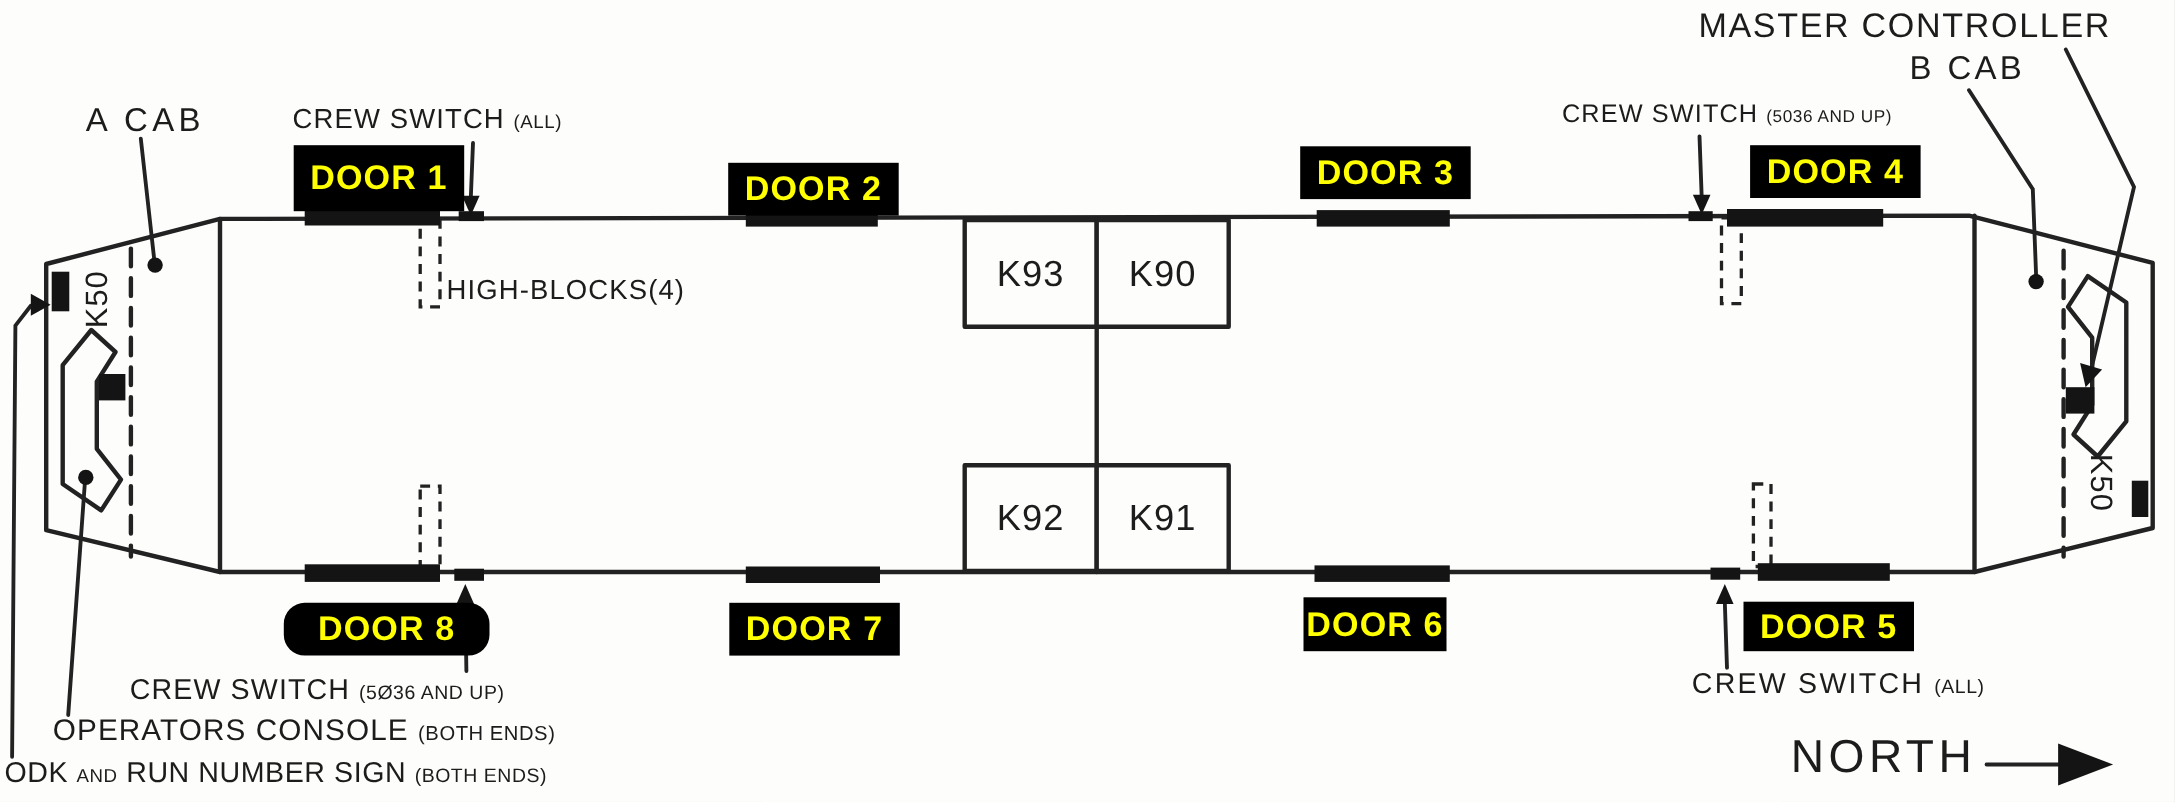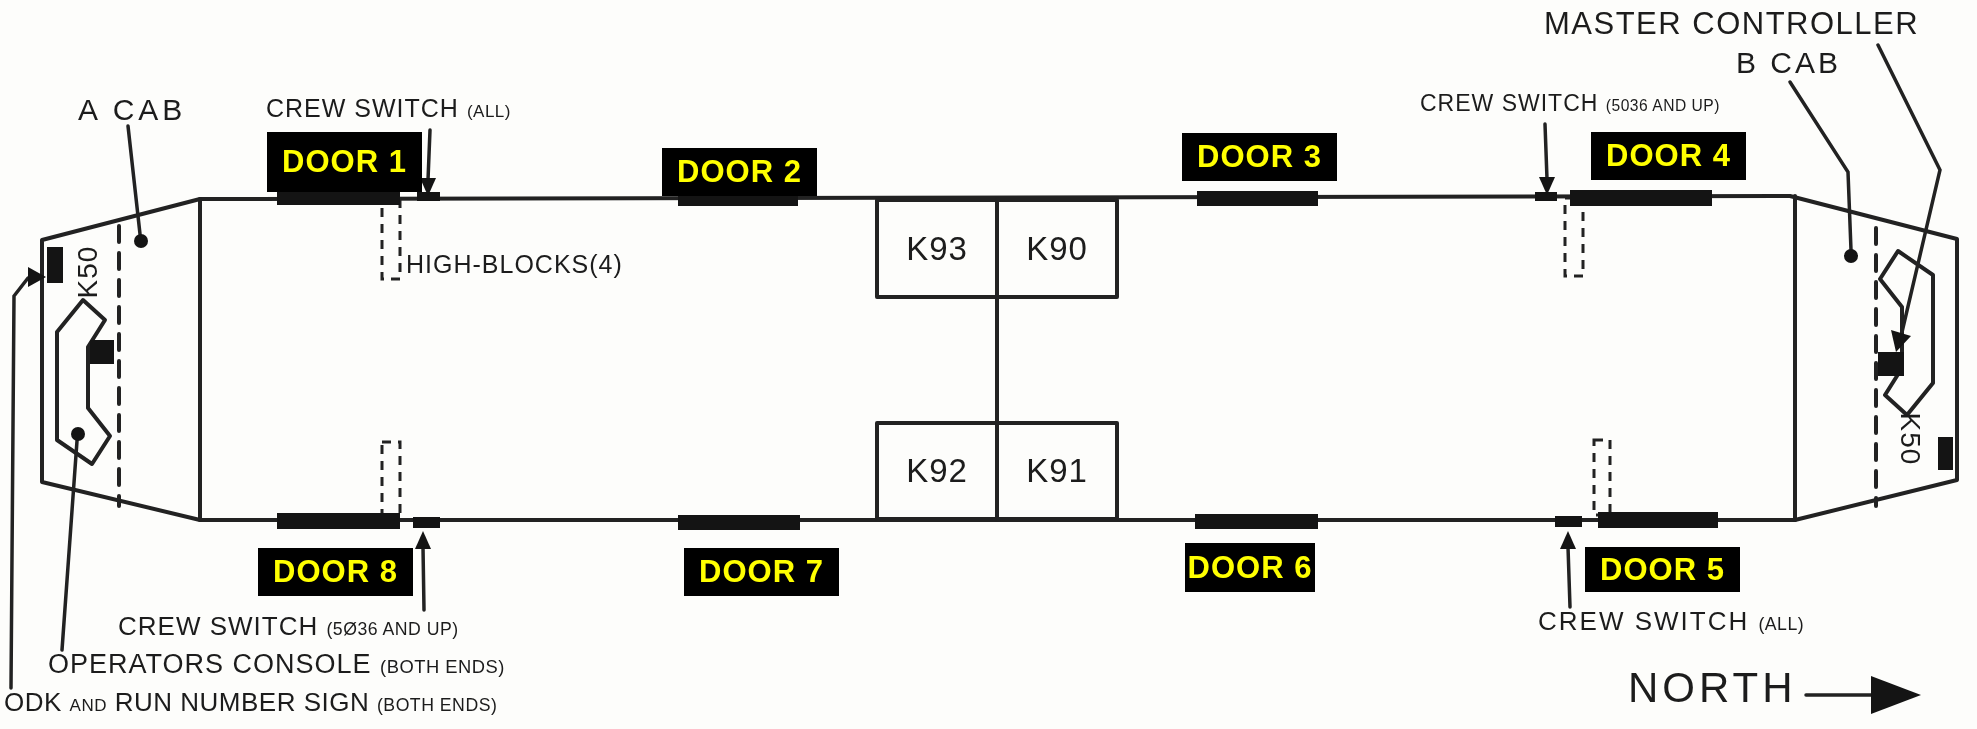--- a/index.html
+++ b/index.html
@@ -127,22 +127,22 @@
       <polygon points="1871,676 1871,714 1921,695"></polygon>
     </g>
   </svg>
 
   <div class="door-label" style="left:267px;top:132px;width:155px;height:60px;">DOOR 1</div>
   <div class="door-label" style="left:662px;top:148px;width:155px;height:48px;">DOOR 2</div>
   <div class="door-label" style="left:1182px;top:133px;width:155px;height:48px;">DOOR 3</div>
   <div class="door-label" style="left:1558px;top:132px;width:155px;height:48px;margin-left:33px;">DOOR 4</div>
   <div class="door-label" style="left:1585px;top:547px;width:155px;height:45px;">DOOR 5</div>
   <div class="door-label" style="left:1185px;top:543px;width:130px;height:49px;">DOOR 6</div>
-  <div class="door-label" style="left:663px;top:548px;width:155px;height:48px;margin-left:21px;">DOOR 7</div>
-  <div class="door-label" style="left:258px;top:548px;width:155px;height:48px;">DOOR 8</div>
+  <div class="door-label" style="left:663px;top:548px;width:155px;height:48px;">DOOR 7</div>
+  <div class="door-label" style="left:258px;top:548px;width:187px;height:48px;border-radius:19px;">DOOR 8</div>
 
   <div class="kbox" style="left:877px;top:200px;width:120px;height:97px;">K93</div>
   <div class="kbox" style="left:997px;top:200px;width:120px;height:97px;">K90</div>
   <div class="kbox" style="left:877px;top:423px;width:120px;height:96px;">K92</div>
   <div class="kbox" style="left:997px;top:423px;width:120px;height:96px;">K91</div>
 
   <div class="k50" id="k50-left" style="left:56px;top:242px;width:64px;height:60px;">K50</div>
   <div class="k50" id="k50-right" style="left:1878px;top:408px;width:64px;height:62px;">K50</div>
 
   <div class="lbl" id="master-controller">MASTER CONTROLLER</div>

